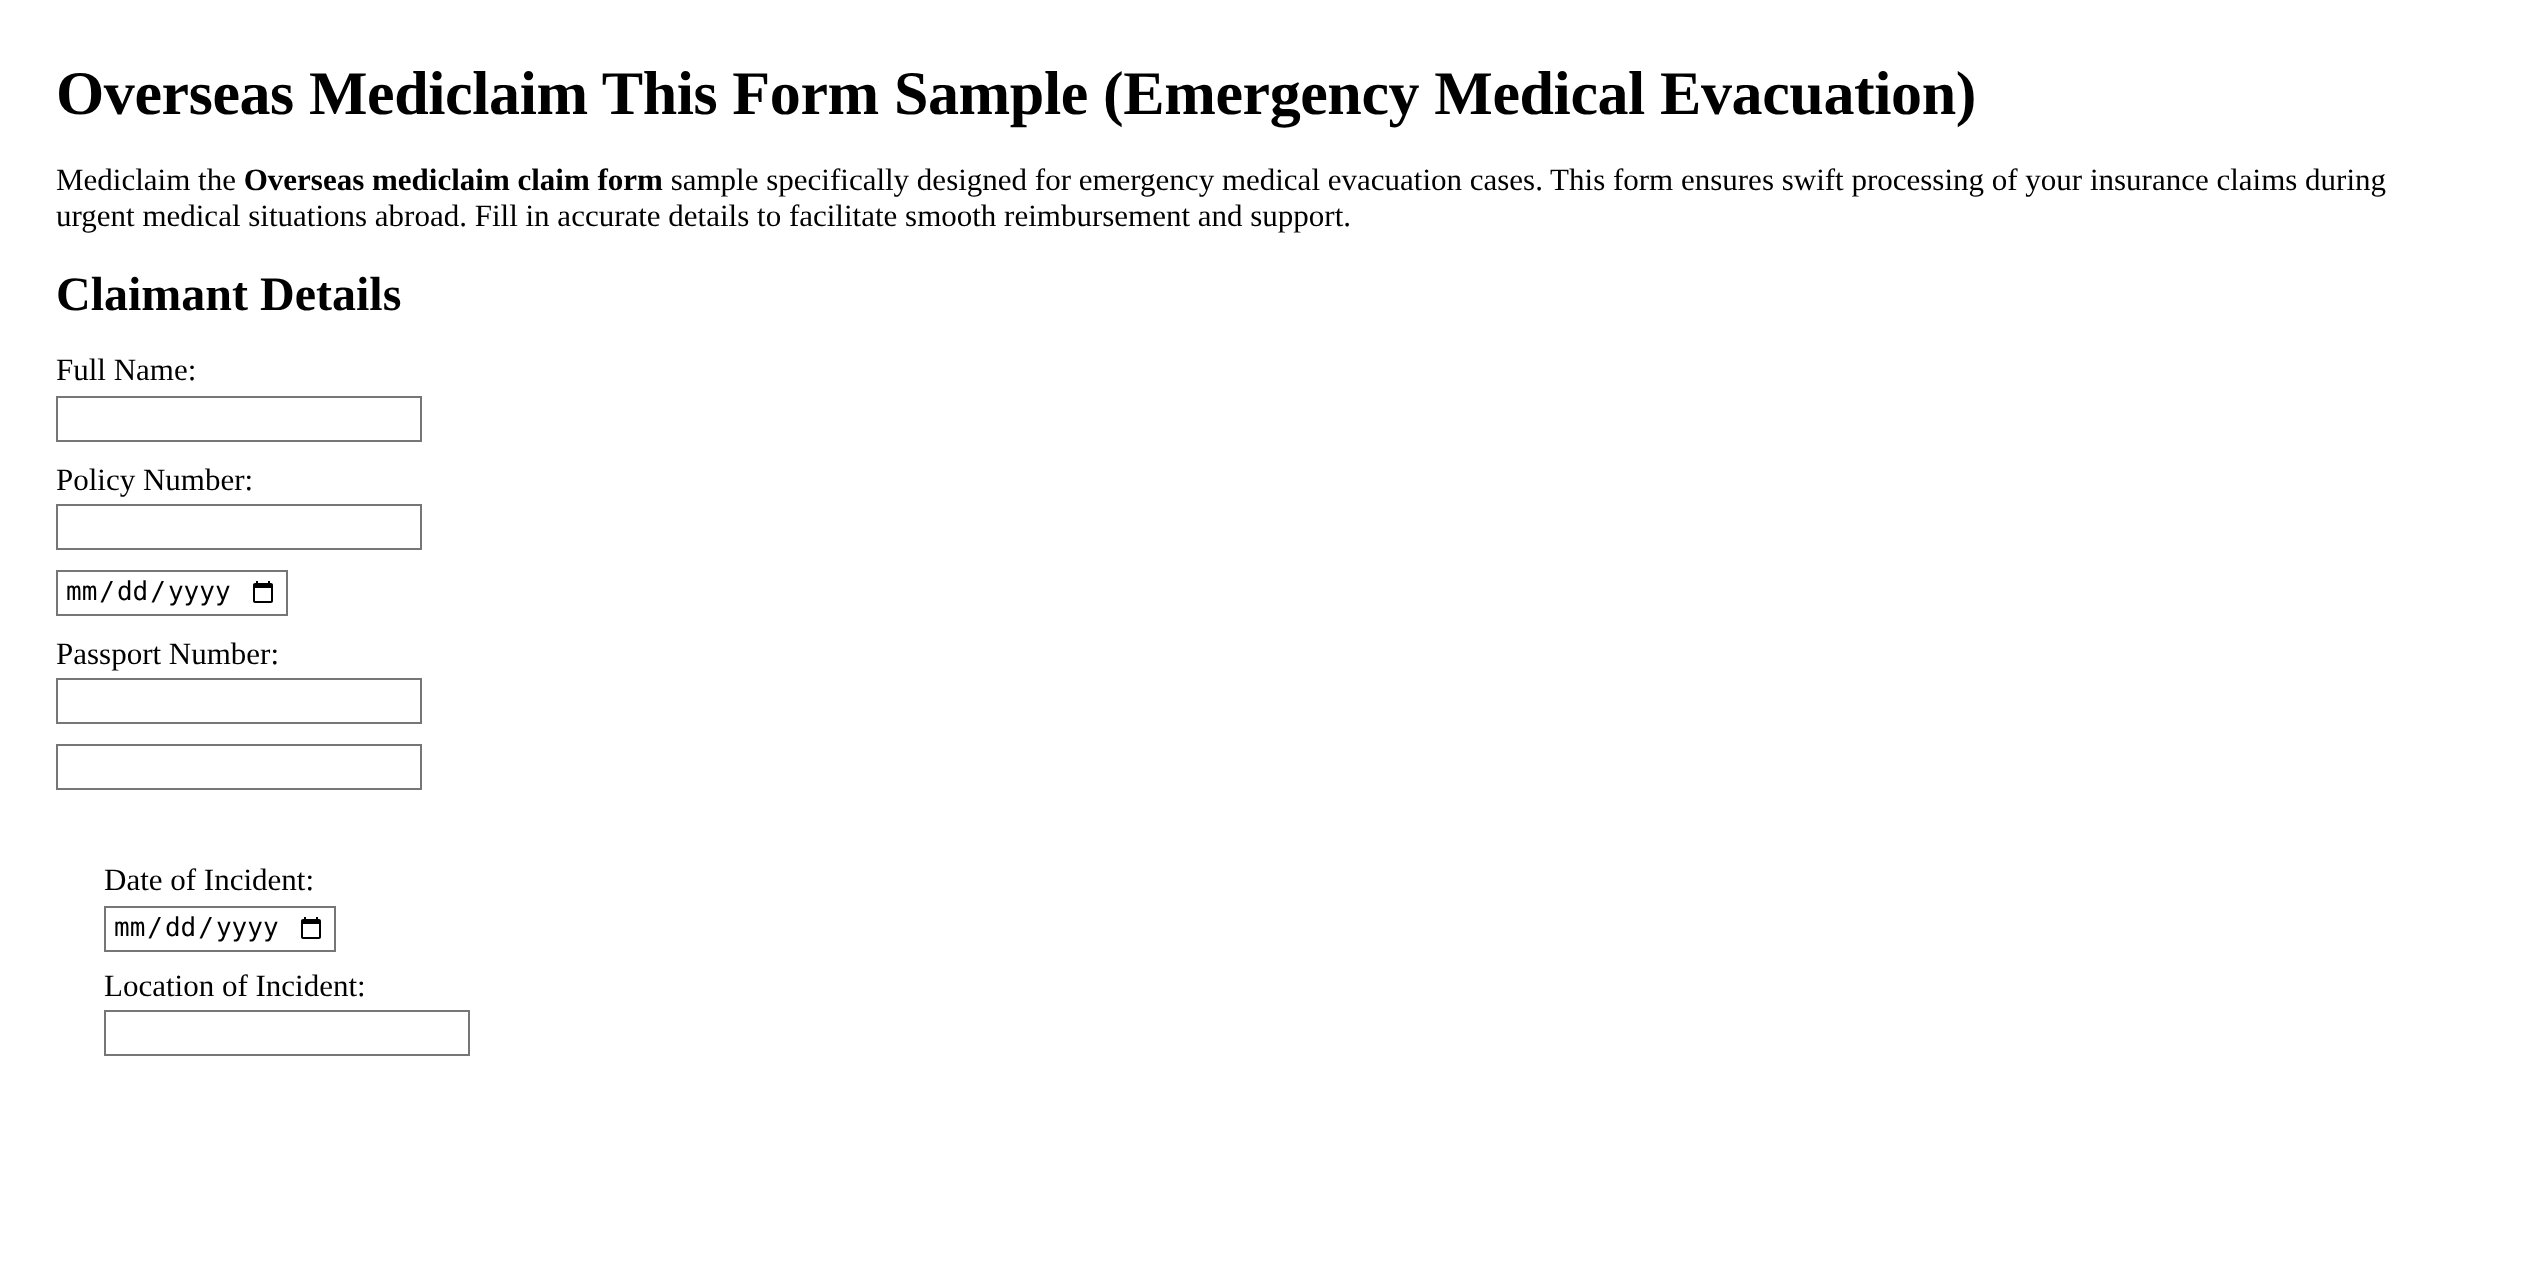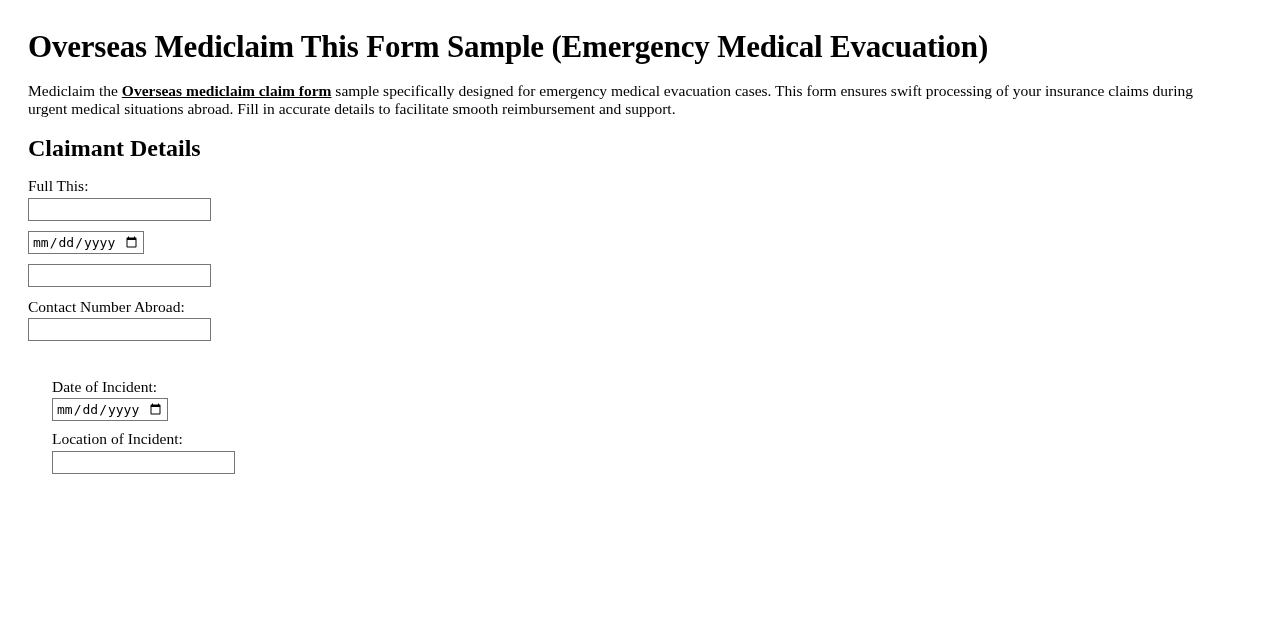--- a/index.html
+++ b/index.html
@@ -28,21 +28,20 @@
   }
   p.intro {
     font-size: 15.5px;
     line-height: 1.18;
     margin: 0 0 16px 0;
     max-width: 1205px;
     text-align: left;
   }
   p.intro b {
     font-weight: bold;
-    text-decoration: underline;
   }
   h2.section-title {
     font-family: "Liberation Serif", serif;
     font-size: 24px;
     font-weight: bold;
     margin: 16px 0 14px 0;
     line-height: 1.15;
   }
   .field {
     margin: 0 0 10px 0;
@@ -85,35 +84,39 @@
 
 <div class="page">
 
   <h1 class="doc-title">Overseas Mediclaim This Form Sample (Emergency Medical Evacuation)</h1>
 
   <p class="intro"><span>Mediclaim the </span><b>Overseas mediclaim claim form</b><span> sample specifically designed for emergency medical evacuation cases. This form ensures swift processing of your insurance claims during urgent medical situations abroad. Fill in accurate details to facilitate smooth reimbursement and support.</span></p>
 
   <h2 class="section-title">Claimant Details</h2>
 
   <div class="field">
-    <label>Full This:</label>
+    <label>Full Name:</label>
     <input type="text" value="" style="">
   </div>
 
+  <div class="field">
+    <label>Policy Number:</label>
+    <input type="text" value="" style="">
+  </div>
 
   <div class="field">
     <input type="date" value="" style="">
   </div>
 
   <div class="field">
+    <label>Passport Number:</label>
     <input type="text" value="" style="">
   </div>
 
   <div class="field">
-    <label>Contact Number Abroad:</label>
     <input type="text" value="" style="">
   </div>
 
   <div class="spacer-lg"></div>
 
 
   <div class="field tight">
     <label>Date of Incident:</label>
     <input type="date" value="" style="">
   </div>

